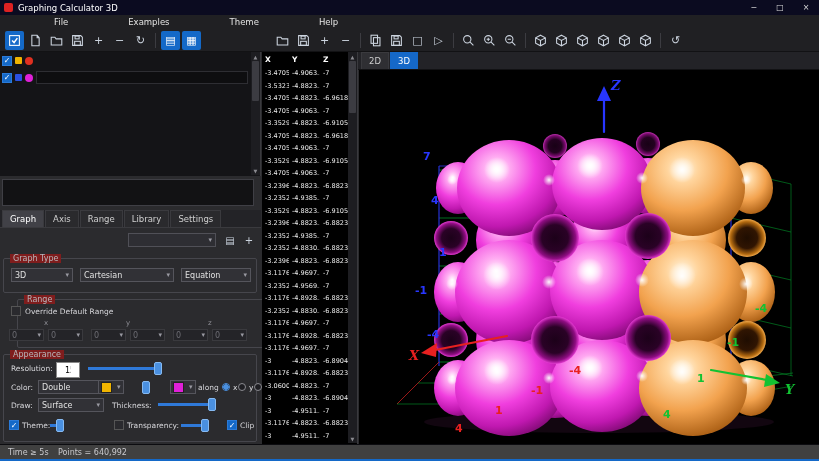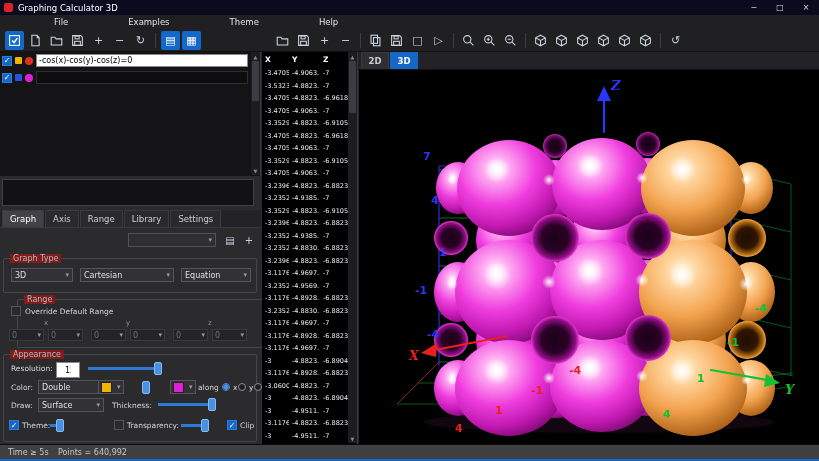--- a/index.html
+++ b/index.html
@@ -57,21 +57,21 @@
   .swatch-dd{height:14px;background:#313136;border:1px solid #55555c;display:flex;align-items:center;padding:0 2px;box-sizing:border-box;gap:2px;}
   .sw{width:9px;height:9px;border:1px solid #222;}
   .winput{height:16px;border:1px solid #888;background:#fff;color:#000;font-size:8px;font-family:inherit;padding:0 8px;box-sizing:border-box;}
   
   .tblwrap{position:absolute;top:52px;left:262px;width:96px;height:392px;background:#000;border-right:1px solid #3a3a3e;box-sizing:border-box;overflow:hidden;}
   table.coords{border-collapse:collapse;table-layout:fixed;width:86px;}
   table.coords th{font-size:7.5px;font-weight:bold;color:#fff;text-align:left;padding:2px 0 2px 3px;height:11px;}
   table.coords td{font-size:6.5px;color:#ededed;height:12.5px;padding:0 0 0 3px;white-space:nowrap;overflow:hidden;}
   
   .vptabs{position:absolute;top:52px;left:358px;width:461px;height:18px;background:#232327;border-bottom:1px solid #121214;display:flex;align-items:flex-end;padding-left:3px;box-sizing:border-box;}
-  .vtab{width:26px;text-align:center;font-size:8.5px;line-height:16px;background:#2f2f33;border:1px solid #3a3a3e;border-bottom:none;margin-right:1px;color:#cfcfcf;font-weight:bold;}
+  .vtab{width:26px;text-align:center;font-size:8.5px;line-height:16px;background:#2f2f33;border:1px solid #3a3a3e;border-bottom:none;margin-right:1px;color:#cfcfcf;}
   .vtab.active{background:#1568c8;color:#fff;border-color:#1568c8;}
   .canvas{position:absolute;top:70px;left:359px;width:460px;height:374px;background:#000;}
   .tick{font:bold 11px "DejaVu Sans",sans-serif;}
   .axl{font:bold italic 13px "DejaVu Serif",serif;}
   
   .statusbar{position:absolute;top:444px;left:0;width:819px;height:17px;background:#404040;border-top:1px solid #0c0c10;box-sizing:border-box;font-size:8px;color:#c8c8cc;}
   .statusbar .accent{position:absolute;bottom:0;left:0;width:819px;height:2px;background:#1469c8;}
 </style>
 </head>
 <body>
@@ -245,21 +245,20 @@
   </div>
 
   
   <div class="eq-area">
     <div class="eq-row">
       <span class="cb on">
           <span>✓</span>
         </span>
       <span class="sqdot" style="background: rgb(240, 180, 0);"></span>
       <span class="dot" style="background: rgb(224, 48, 32);"></span>
-      <input class="eq-input" value="-cos(x)-cos(y)-cos(z)=0" style="">
     </div>
     <div class="eq-row">
       <span class="cb on">
           <span>✓</span>
         </span>
       <span class="sqdot" style="background: rgb(43, 80, 224);"></span>
       <span class="dot" style="background: rgb(224, 32, 216);"></span>
       <input class="eq-input empty" value="" style="">
     </div>
     <div class="vsb" style="height:123px;">

